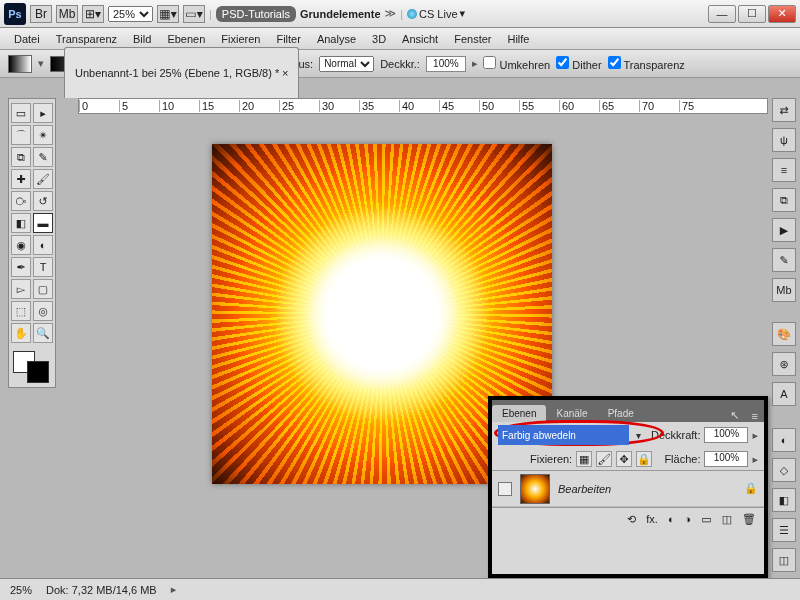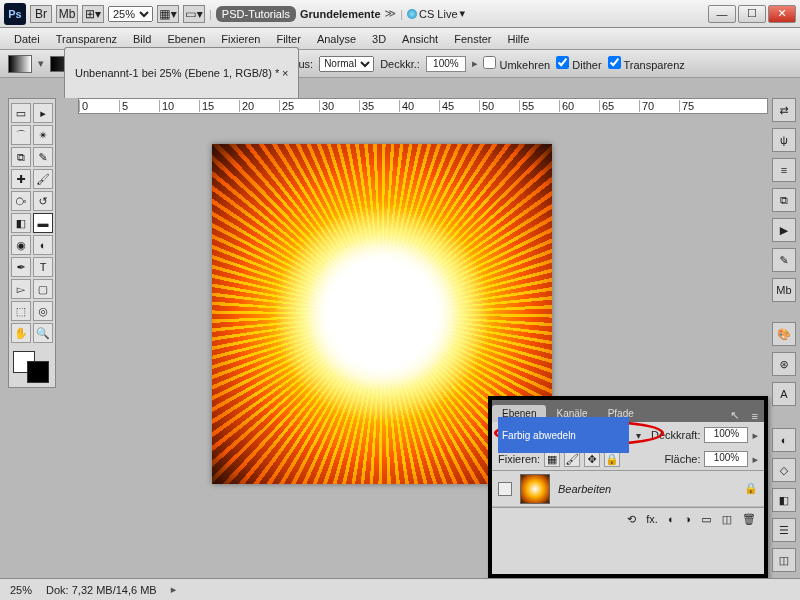--- a/index.html
+++ b/index.html
@@ -35,24 +35,24 @@
 .canvas-area{position:absolute;top:114px;left:78px;right:32px;bottom:22px;background:#b8b8b8;overflow:hidden;}
 .canvas{position:absolute;left:134px;top:30px;width:340px;height:340px;box-shadow:0 0 6px rgba(0,0,0,.4);background:#000;}
 .sun{width:100%;height:100%;background:radial-gradient(circle at 50% 50%,#fff 0%,#fff 22%,#ffee66 34%,#ffb200 48%,#ff8800 60%,#c45500 76%,#2a1200 100%);position:relative;overflow:hidden;}
 .rays{position:absolute;inset:-30%;background:repeating-conic-gradient(from 0deg,rgba(255,200,40,.9) 0deg 1.2deg,rgba(130,60,0,.7) 1.2deg 3deg);mix-blend-mode:overlay;}
 .sun::after{content:"";position:absolute;inset:0;background:radial-gradient(circle at 50% 50%,#fff 0%,#fff 20%,rgba(255,255,255,0) 45%);}
 .layers{position:absolute;right:32px;bottom:22px;width:280px;height:182px;background:#d8d8d8;border:4px solid #000000;box-shadow:2px 2px 4px rgba(0,0,0,.3);}
 .layers .tabs{height:22px;background:#6a6a6a;display:flex;align-items:end;}
 .layers .ltab{padding:3px 10px;color:#ddd;font-size:10px;background:#6a6a6a;}
 .layers .ltab.active{background:#c8c8c8;color:#222;border-radius:3px 3px 0 0;}
 .blendrow{height:26px;display:flex;align-items:center;padding:2px 6px;gap:4px;position:relative;}
-.blendsel{flex:1;height:36px;background:#3a6fd8;color:#fff;padding:1px 4px;font-size:10px;display:flex;align-items:center;position:relative;text-align:center;}
+.blendsel{flex:1;height:20px;background:#3a6fd8;color:#fff;padding:1px 4px;font-size:10px;display:flex;align-items:center;position:relative;text-align:center;}
 .blendsel::after{content:"▾";position:absolute;right:-12px;color:#333;}
 .redring{position:absolute;left:2px;top:-2px;width:170px;height:26px;border:3px solid #d00;border-radius:50%/60%;pointer-events:none;}
-.lockrow{height:22px;display:flex;align-items:center;gap:4px;padding:0 6px;font-size:10px;}
+.lockrow{height:22px;display:flex;align-items:center;gap:4px;padding:0 6px;font-size:10px;margin-left:32px;}
 .layerlist{border-top:1px solid #999;border-bottom:1px solid #999;}
 .layer{height:36px;display:flex;align-items:center;gap:8px;padding:0 6px;border-bottom:1px solid #bbb;}
 .layer.sel{background:#3a6fd8;color:#fff;}
 .eye{width:14px;height:14px;border:1px solid #777;background:#eee;}
 .thumb{width:30px;height:30px;border:1px solid #666;background:radial-gradient(circle,#fff 0%,#ffb200 40%,#c45500 70%,#2a1200 100%);}
 .layerbot{height:22px;display:flex;align-items:center;justify-content:flex-end;gap:10px;padding:0 8px;color:#555;}
 .statusbar{position:absolute;bottom:0;left:0;right:0;height:22px;background:#dcdcdc;border-top:1px solid #888;display:flex;align-items:center;gap:14px;padding:0 10px;font-size:10px;}
 .chev{color:#555;}
 .cslive{display:flex;align-items:center;gap:2px;}
 .csdot{width:10px;height:10px;border-radius:50%;background:radial-gradient(circle,#8ee0ff,#1687b8);}

